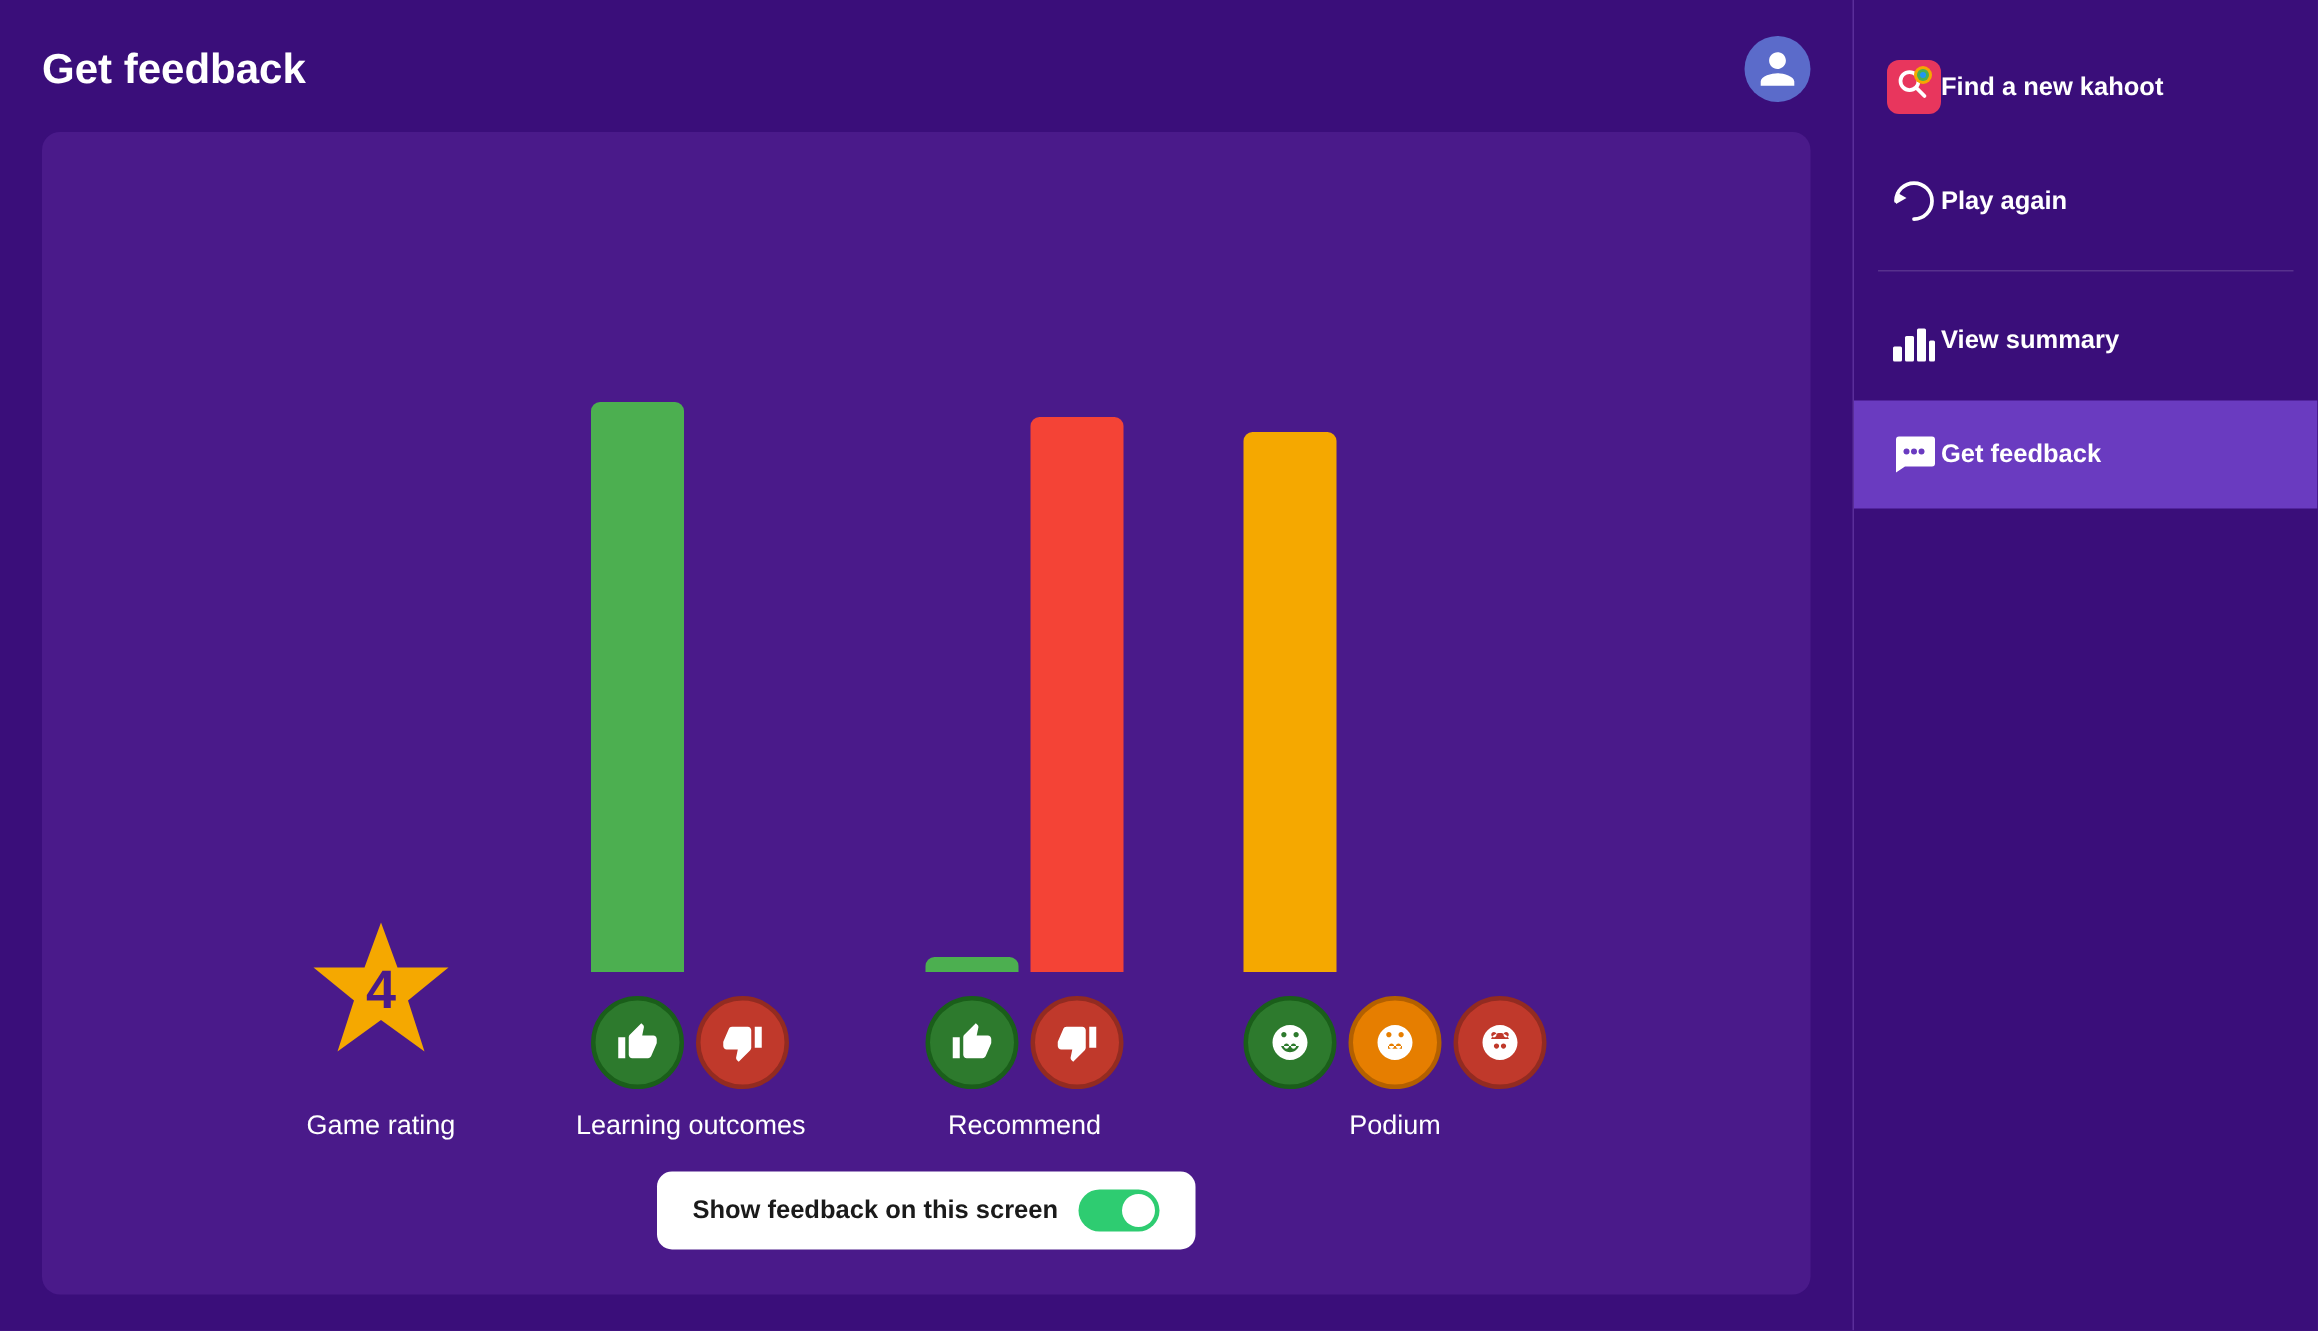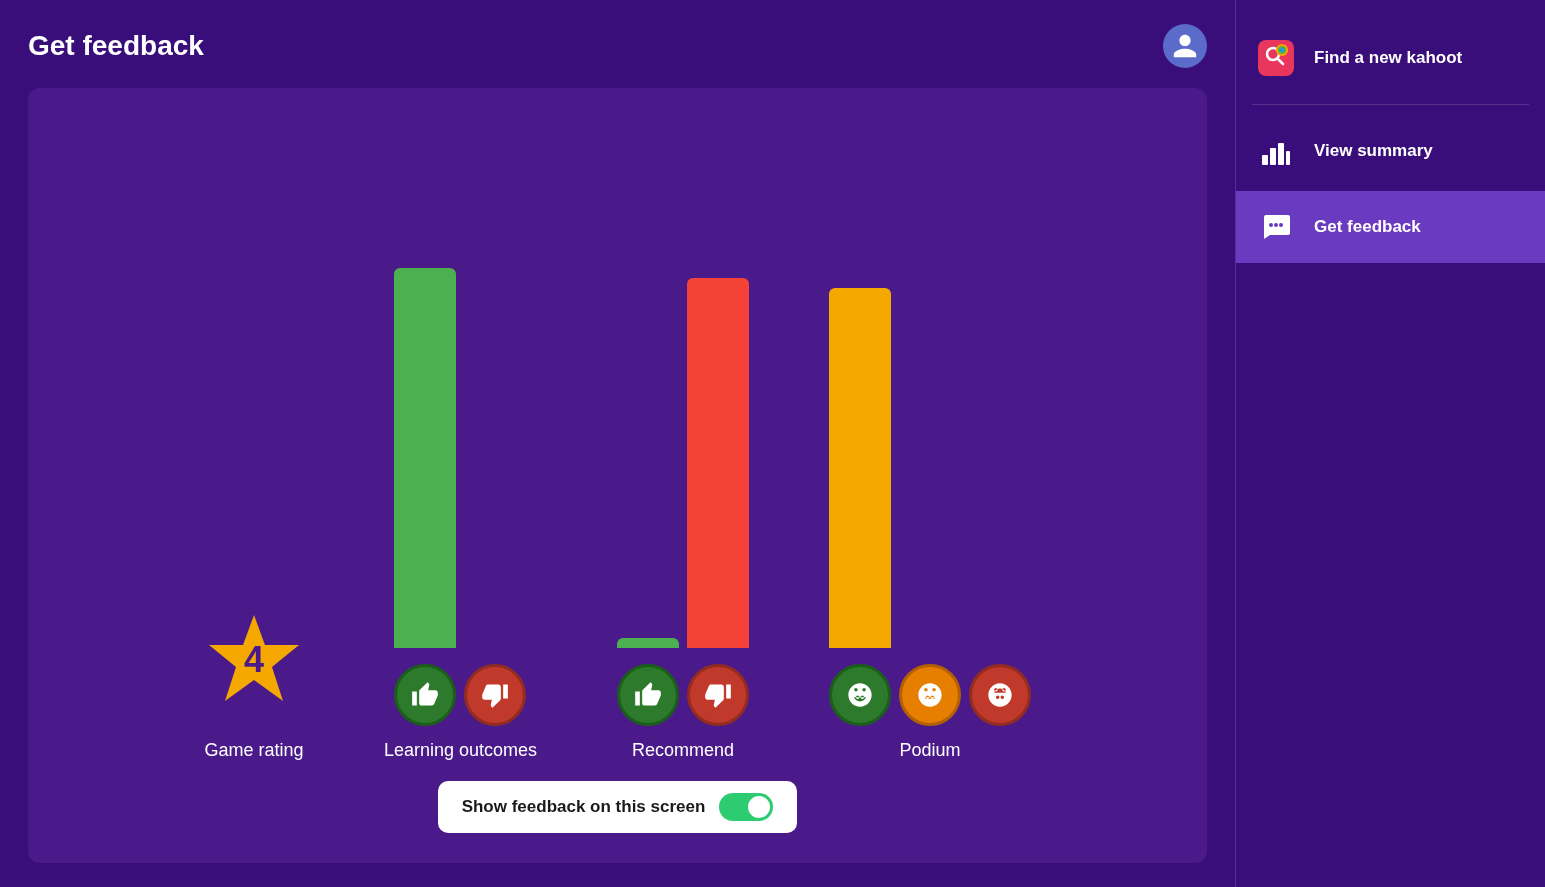--- a/index.html
+++ b/index.html
@@ -207,21 +207,21 @@
       background: #3a0e7a;
       padding: 20px 0;
       display: flex;
       flex-direction: column;
       border-left: 1px solid #5a2e9a;
     }
 
     .sidebar-item {
       display: flex;
       align-items: center;
-      gap: 20px;
+      gap: 0;
       padding: 18px 22px;
       cursor: pointer;
       color: white;
       font-size: 17px;
       font-weight: 600;
       transition: background 0.2s;
       border-radius: 0;
       margin: 2px 0;
     }
 
@@ -359,20 +359,29 @@
         <circle cx="15" cy="14" r="6" fill="none" stroke="white" stroke-width="2.5"></circle>
         <line x1="19.5" y1="18.5" x2="25" y2="24" stroke="white" stroke-width="2.5" stroke-linecap="round"></line>
         <circle cx="24" cy="10" r="6" fill="#f5a800"></circle>
         <circle cx="24" cy="10" r="4" fill="#4caf50"></circle>
         <circle cx="24" cy="10" r="2" fill="#2196f3"></circle>
       </svg>
     </div>
     <span>Find a new kahoot</span>
   </div>
 
+  <div class="sidebar-item">
+    <div class="sidebar-icon">
+      <svg width="32" height="32" viewBox="0 0 32 32" fill="white">
+        <path d="M4 16A12 12 0 1 1 16 28" stroke="white" stroke-width="2.5" fill="none" stroke-linecap="round"></path>
+        <polygon points="4,10 4,18 11,14" fill="white"></polygon>
+      </svg>
+    </div>
+    <span>Play again</span>
+  </div>
 
   <div class="sidebar-divider"></div>
 
 
   <div class="sidebar-item">
     <div class="sidebar-icon">
       <svg width="32" height="32" viewBox="0 0 32 32" fill="white">
         <rect x="2" y="20" width="6" height="10" fill="white" rx="1"></rect>
         <rect x="10" y="13" width="6" height="17" fill="white" rx="1"></rect>
         <rect x="18" y="8" width="6" height="22" fill="white" rx="1"></rect>

